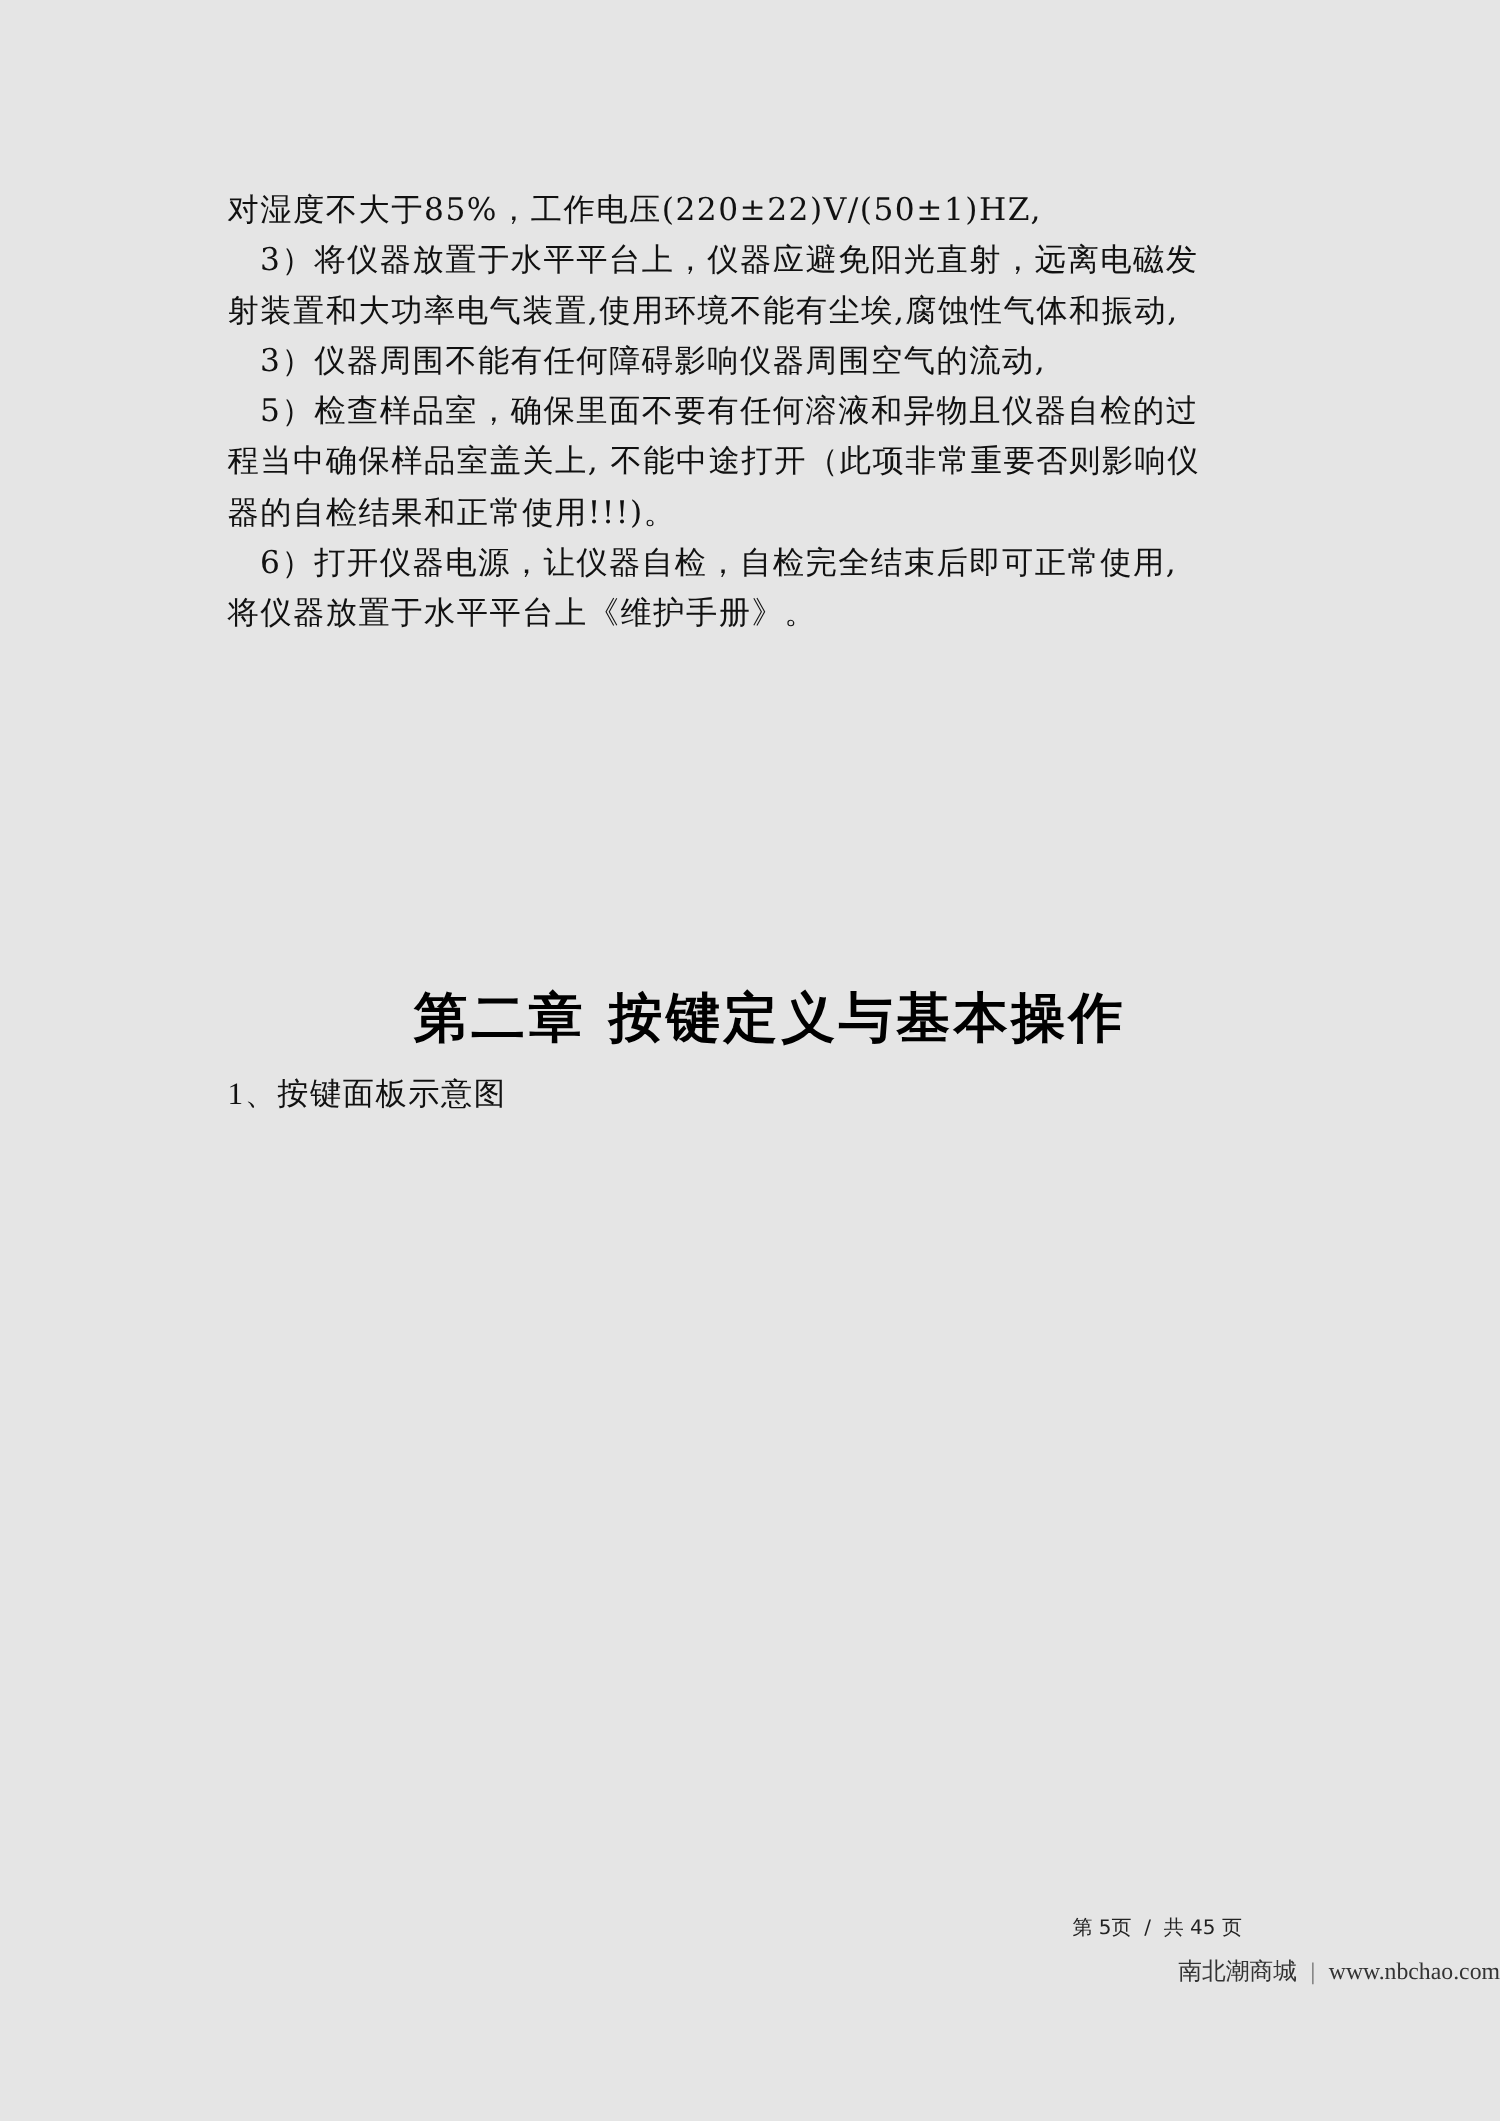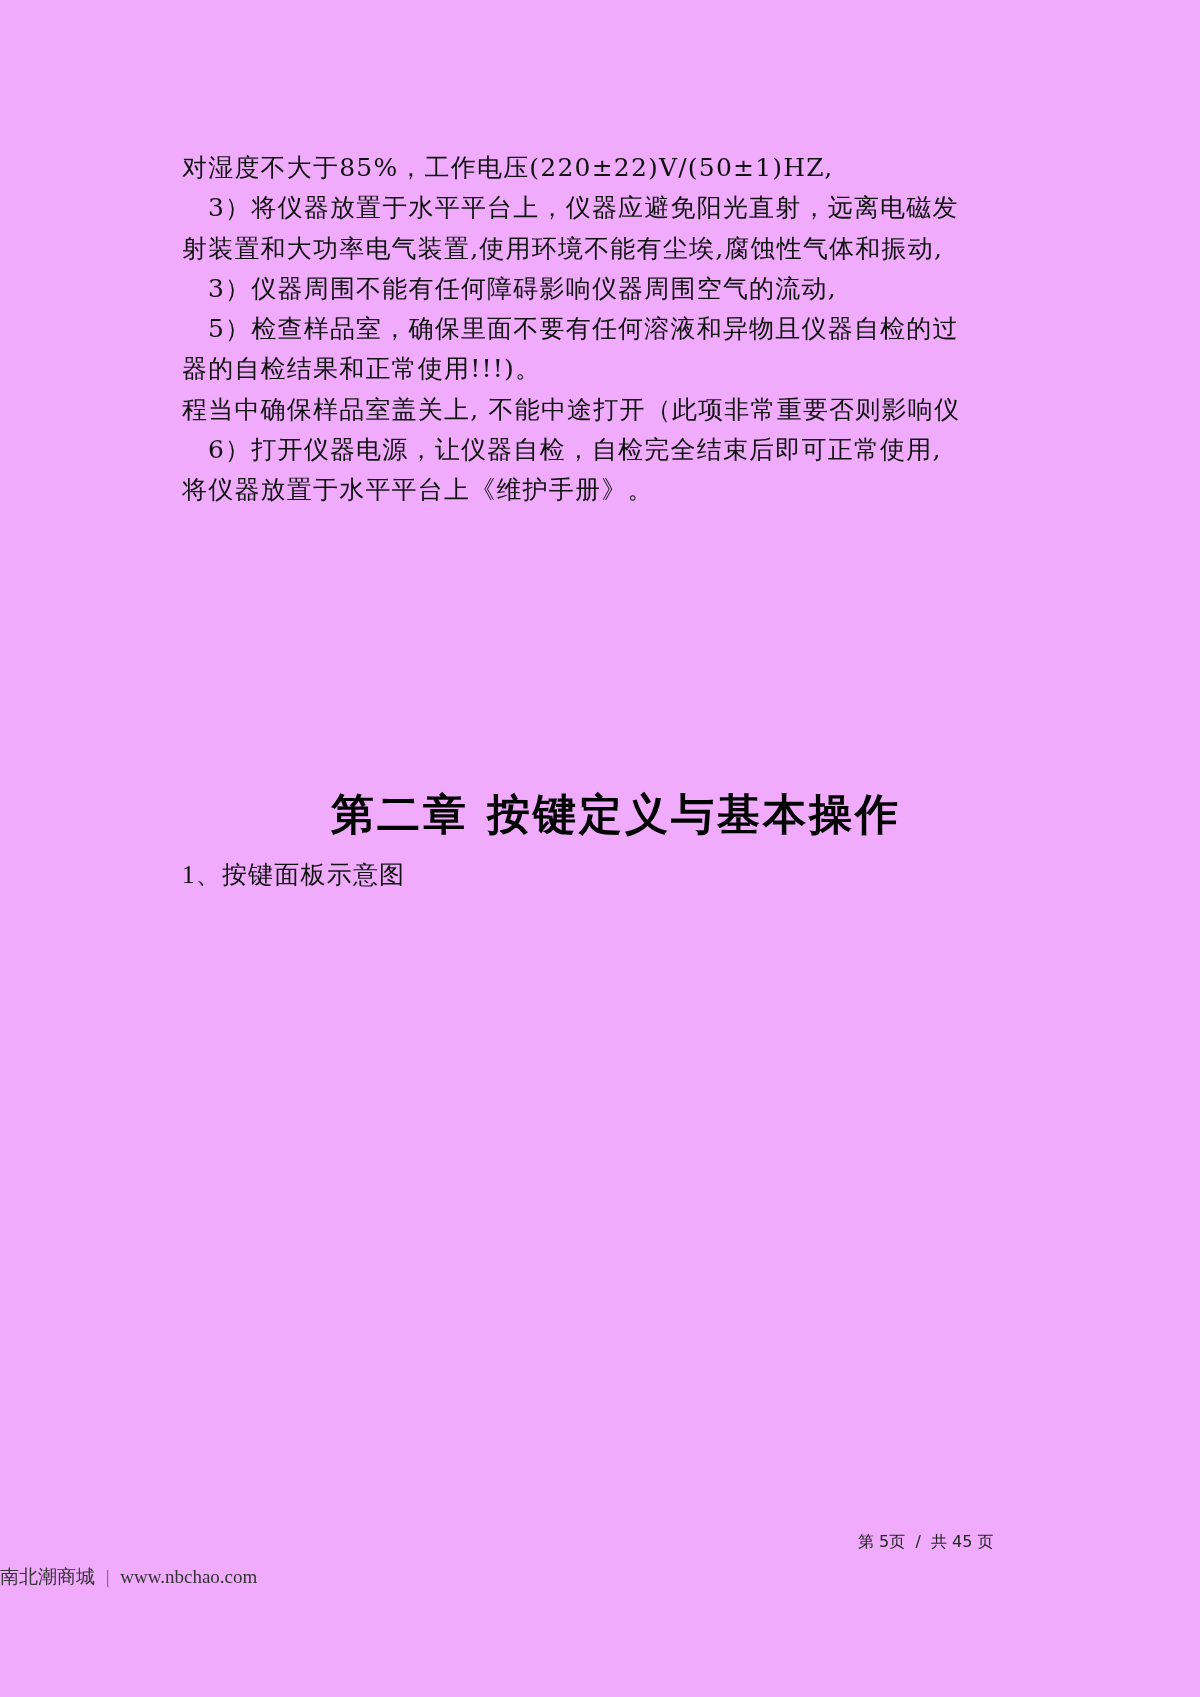--- a/index.html
+++ b/index.html
@@ -12,21 +12,21 @@
       height: 1697px;
       position: relative;
       overflow: hidden;
       font-family: "DejaVu Serif", "Liberation Serif", serif;
       color: #111111;
     }
     .page {
       position: absolute;
       left: 0; top: 0;
       width: 1200px; height: 1697px;
-      background: #f0abfc;
+      background: #e5e5e5;
     }
     .body-text {
       position: absolute;
       left: 182px;
       top: 148px;
       width: 846px;
       font-size: 25px;
       line-height: 40.3px;
       letter-spacing: 1.2px;
       text-align: justify;
@@ -66,40 +66,40 @@
       font-family: "DejaVu Sans", "Liberation Sans", sans-serif;
       font-size: 16px;
       color: #222222;
       white-space: pre;
     }
     .footer {
       position: absolute;
       left: 0;
       width: 1200px;
       top: 1564px;
-      text-align: left;
+      text-align: right;
       font-family: "Liberation Serif", "DejaVu Serif", serif;
       font-size: 19px;
       color: #333333;
     }
     .footer .sep { padding: 0 6px; color: #666666; }
   </style>
 </head>
 <body>
 
 <div class="page">
 
   <div class="body-text">
     <span class="line">对湿度不大于85%，工作电压(220±22)V/(50±1)HZ,</span>
     <span class="line indent">3）将仪器放置于水平平台上，仪器应避免阳光直射，远离电磁发</span>
     <span class="line">射装置和大功率电气装置,使用环境不能有尘埃,腐蚀性气体和振动,</span>
     <span class="line indent">3）仪器周围不能有任何障碍影响仪器周围空气的流动,</span>
     <span class="line indent">5）检查样品室，确保里面不要有任何溶液和异物且仪器自检的过</span>
+    <span class="line">程当中确保样品室盖关上, 不能中途打开（此项非常重要否则影响仪</span>
     <span class="line">器的自检结果和正常使用!!!)。</span>
-    <span class="line">程当中确保样品室盖关上, 不能中途打开（此项非常重要否则影响仪</span>
     <span class="line indent">6）打开仪器电源，让仪器自检，自检完全结束后即可正常使用,</span>
     <span class="line">将仪器放置于水平平台上《维护手册》。</span>
   </div>
 
   <h1 class="chapter-title" style="margin:16px;">第二章  按键定义与基本操作</h1>
 
   <div class="section-label">1、按键面板示意图</div>
 
   <div class="page-number">第 5页  /  共 45 页</div>
 

